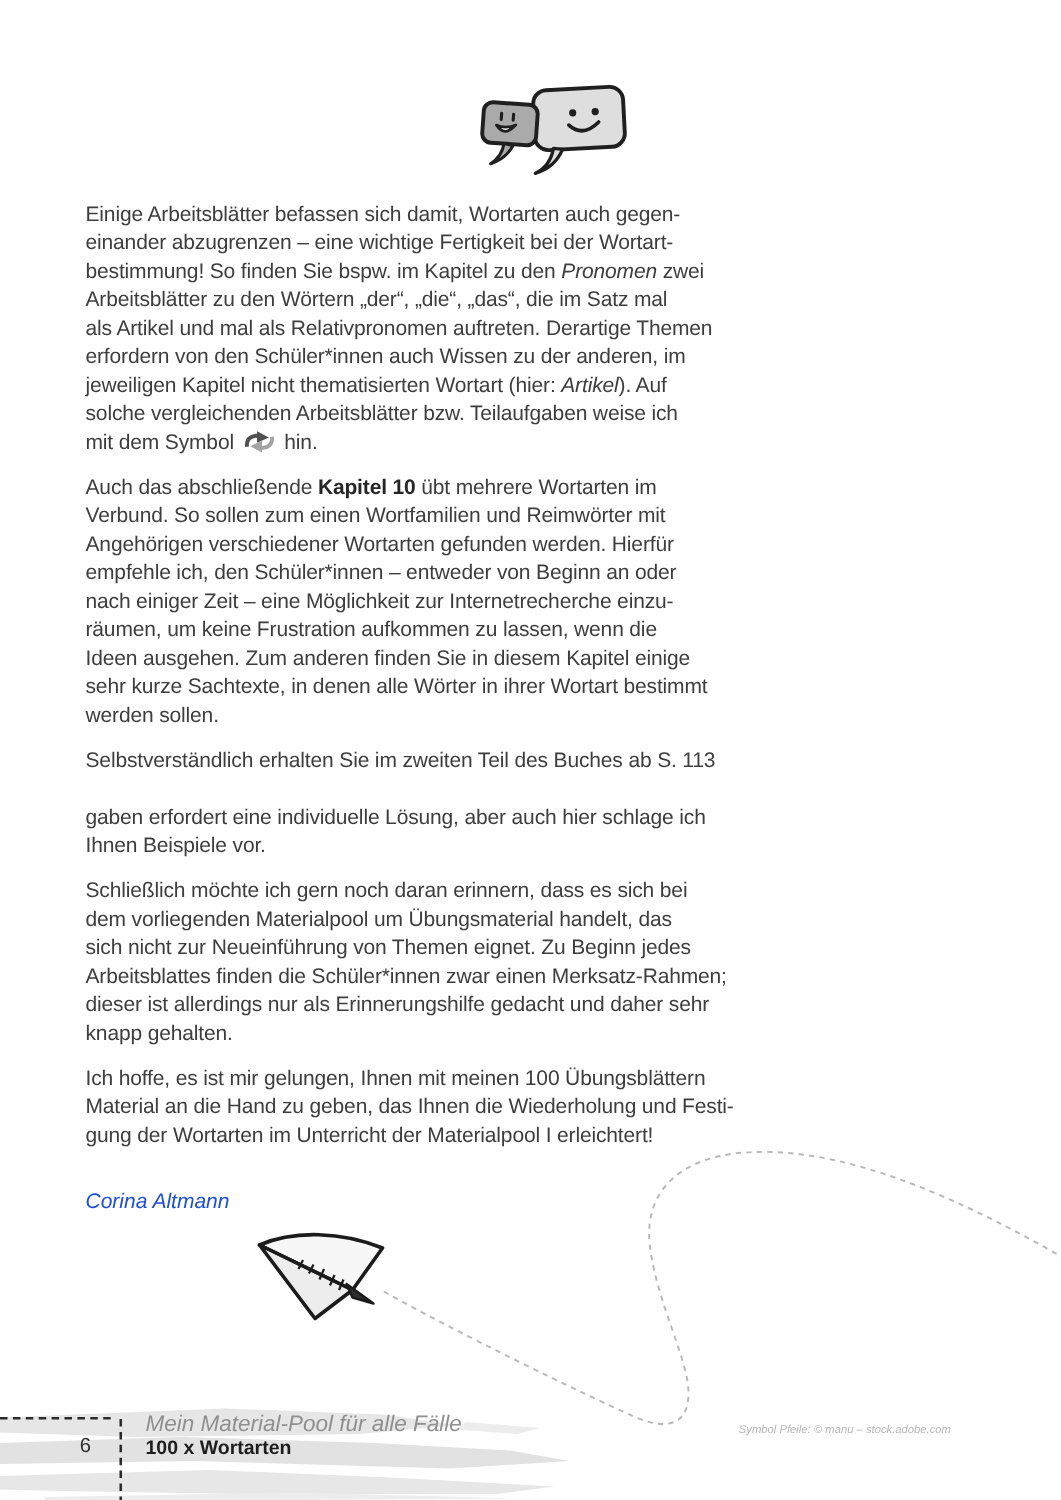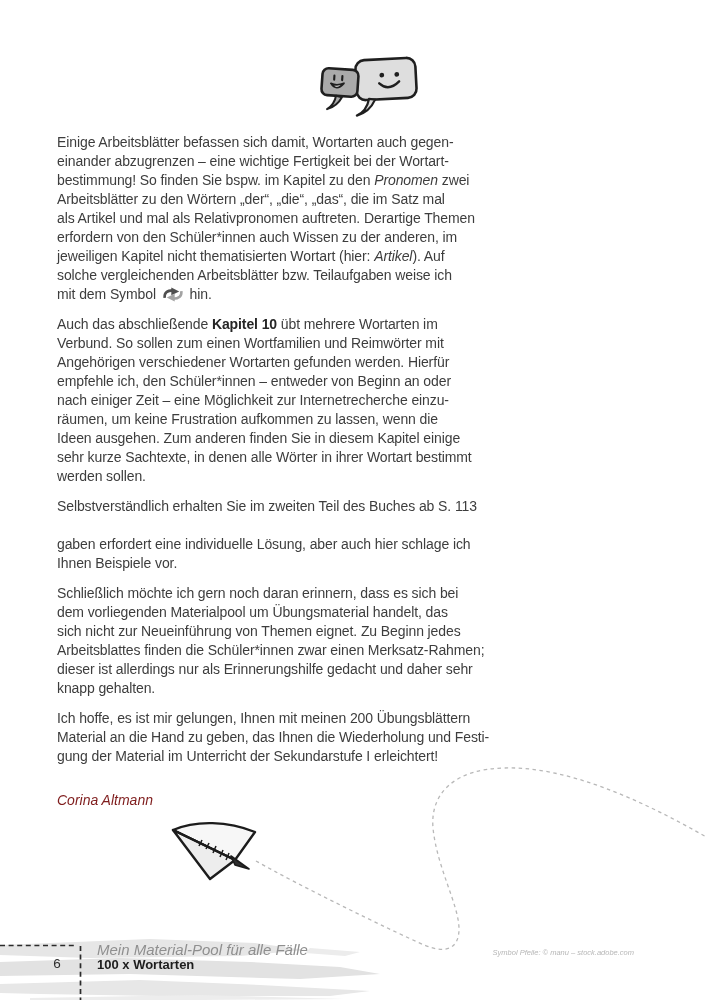--- a/index.html
+++ b/index.html
@@ -12,21 +12,21 @@
   .maintext{
     position:absolute;left:57px;top:133px;
     font-size:14px;line-height:19px;letter-spacing:-0.1px;color:#3d3d3d;
   }
   .maintext p{margin:0 12px 11px 0;white-space:nowrap}
   .maintext .b{font-weight:bold;color:#262626}
   .maintext .i{font-style:italic}
   .icon-cycle{display:inline-block;vertical-align:-3px;margin:0 2px}
   .signature{
     position:absolute;left:57px;top:778px;
-    font-size:14px;font-style:italic;color:#7f1d1d;white-space:nowrap;
+    font-size:14px;font-style:italic;color:#1d4ed8;white-space:nowrap;
   }
   
   .footer-series{
     position:absolute;left:97px;top:941px;
     font-size:15px;font-style:italic;color:#8f8f8f;white-space:nowrap;
   }
   .footer-book{
     position:absolute;left:97px;top:957px;
     font-size:13px;font-weight:bold;color:#1d1d1d;white-space:nowrap;
   }
@@ -73,21 +73,21 @@
   <svg class="icon-cycle" width="22" height="15" viewBox="0 0 26 18" aria-hidden="true">
     <path d="M3,13 Q2,4 13,4" stroke="#4f4f4f" stroke-width="3.1" fill="none"></path>
     <polygon points="11,0.5 20.5,5.5 11,9.8" fill="#4f4f4f"></polygon>
     <path d="M23,5 Q24,14 13,14" stroke="#a3a3a3" stroke-width="3.1" fill="none"></path>
     <polygon points="15,8.2 5.5,12.5 15,17.5" fill="#a3a3a3"></polygon>
   </svg>
 <span> hin.</span></p>
     <p><span>Auch das abschließende </span><span class="b">Kapitel 10</span><span> übt mehrere Wortarten im</span><br><span>Verbund. So sollen zum einen Wortfamilien und Reimwörter mit</span><br><span>Angehörigen verschiedener Wortarten gefunden werden. Hierfür</span><br><span>empfehle ich, den Schüler*innen – entweder von Beginn an oder</span><br><span>nach einiger Zeit – eine Möglichkeit zur Internetrecherche einzu-</span><br><span>räumen, um keine Frustration aufkommen zu lassen, wenn die</span><br><span>Ideen ausgehen. Zum anderen finden Sie in diesem Kapitel einige</span><br><span>sehr kurze Sachtexte, in denen alle Wörter in ihrer Wortart bestimmt</span><br><span>werden sollen.</span></p>
     <p><span>Selbstverständlich erhalten Sie im zweiten Teil des Buches ab S. 113</span><br><br><span>gaben erfordert eine individuelle Lösung, aber auch hier schlage ich</span><br><span>Ihnen Beispiele vor.</span></p>
     <p><span>Schließlich möchte ich gern noch daran erinnern, dass es sich bei</span><br><span>dem vorliegenden Materialpool um Übungsmaterial handelt, das</span><br><span>sich nicht zur Neueinführung von Themen eignet. Zu Beginn jedes</span><br><span>Arbeitsblattes finden die Schüler*innen zwar einen Merksatz-Rahmen;</span><br><span>dieser ist allerdings nur als Erinnerungshilfe gedacht und daher sehr</span><br><span>knapp gehalten.</span></p>
-    <p><span>Ich hoffe, es ist mir gelungen, Ihnen mit meinen 200 Übungsblättern</span><br><span>Material an die Hand zu geben, das Ihnen die Wiederholung und Festi-</span><br><span>gung der Material im Unterricht der Sekundarstufe I erleichtert!</span></p>
+    <p><span>Ich hoffe, es ist mir gelungen, Ihnen mit meinen 100 Übungsblättern</span><br><span>Material an die Hand zu geben, das Ihnen die Wiederholung und Festi-</span><br><span>gung der Wortarten im Unterricht der Materialpool I erleichtert!</span></p>
   </div>
 
 <p class="signature">Corina Altmann</p>
 
 <svg class="abs" style="left:158px;top:816px" width="114" height="70" viewBox="0 0 114 70">
   <path d="M15,14 C38,4 70,5 97,16 L77,44 Z" fill="#f7f7f7" stroke="#1c1c1c" stroke-width="2.4" stroke-linejoin="round"></path>
   <path d="M15,14 L77,44 L52,63 Z" fill="#ededed" stroke="#1c1c1c" stroke-width="2.4" stroke-linejoin="round"></path>
   <path d="M15,14 L77,44" stroke="#1c1c1c" stroke-width="2"></path>
   <g stroke="#1c1c1c" stroke-width="1.5">
     <line x1="44" y1="24" x2="41" y2="30"></line>

